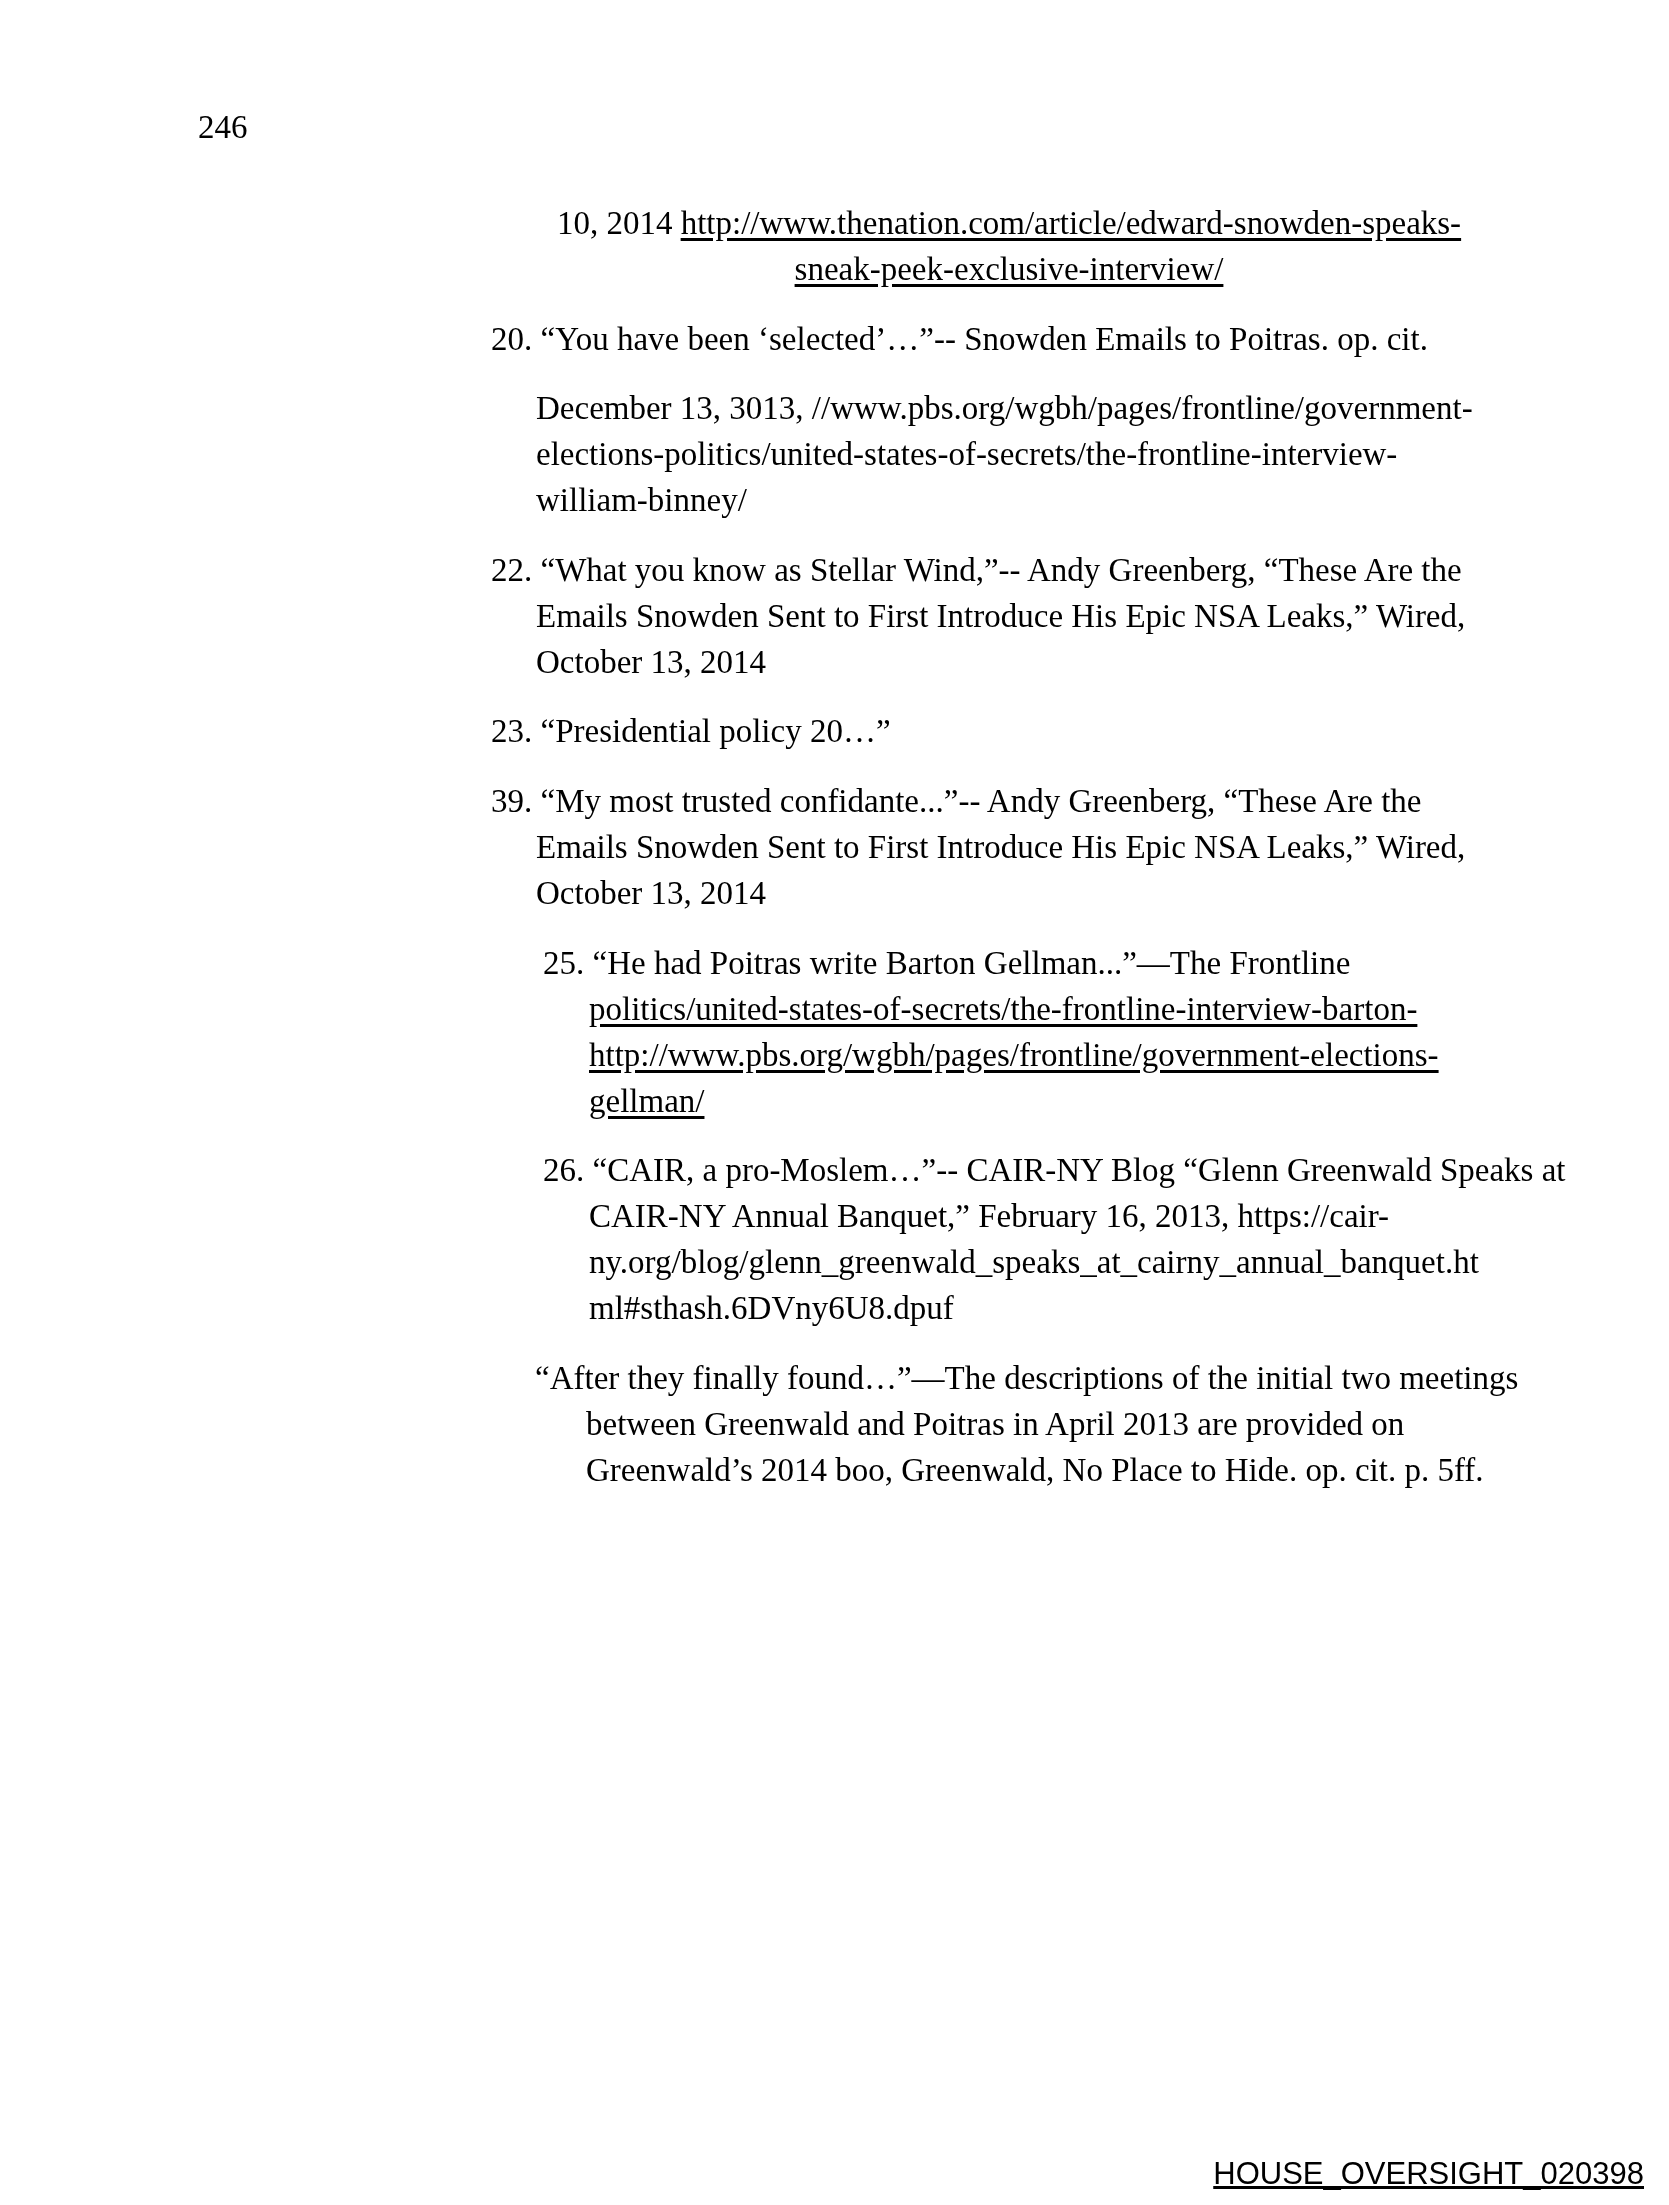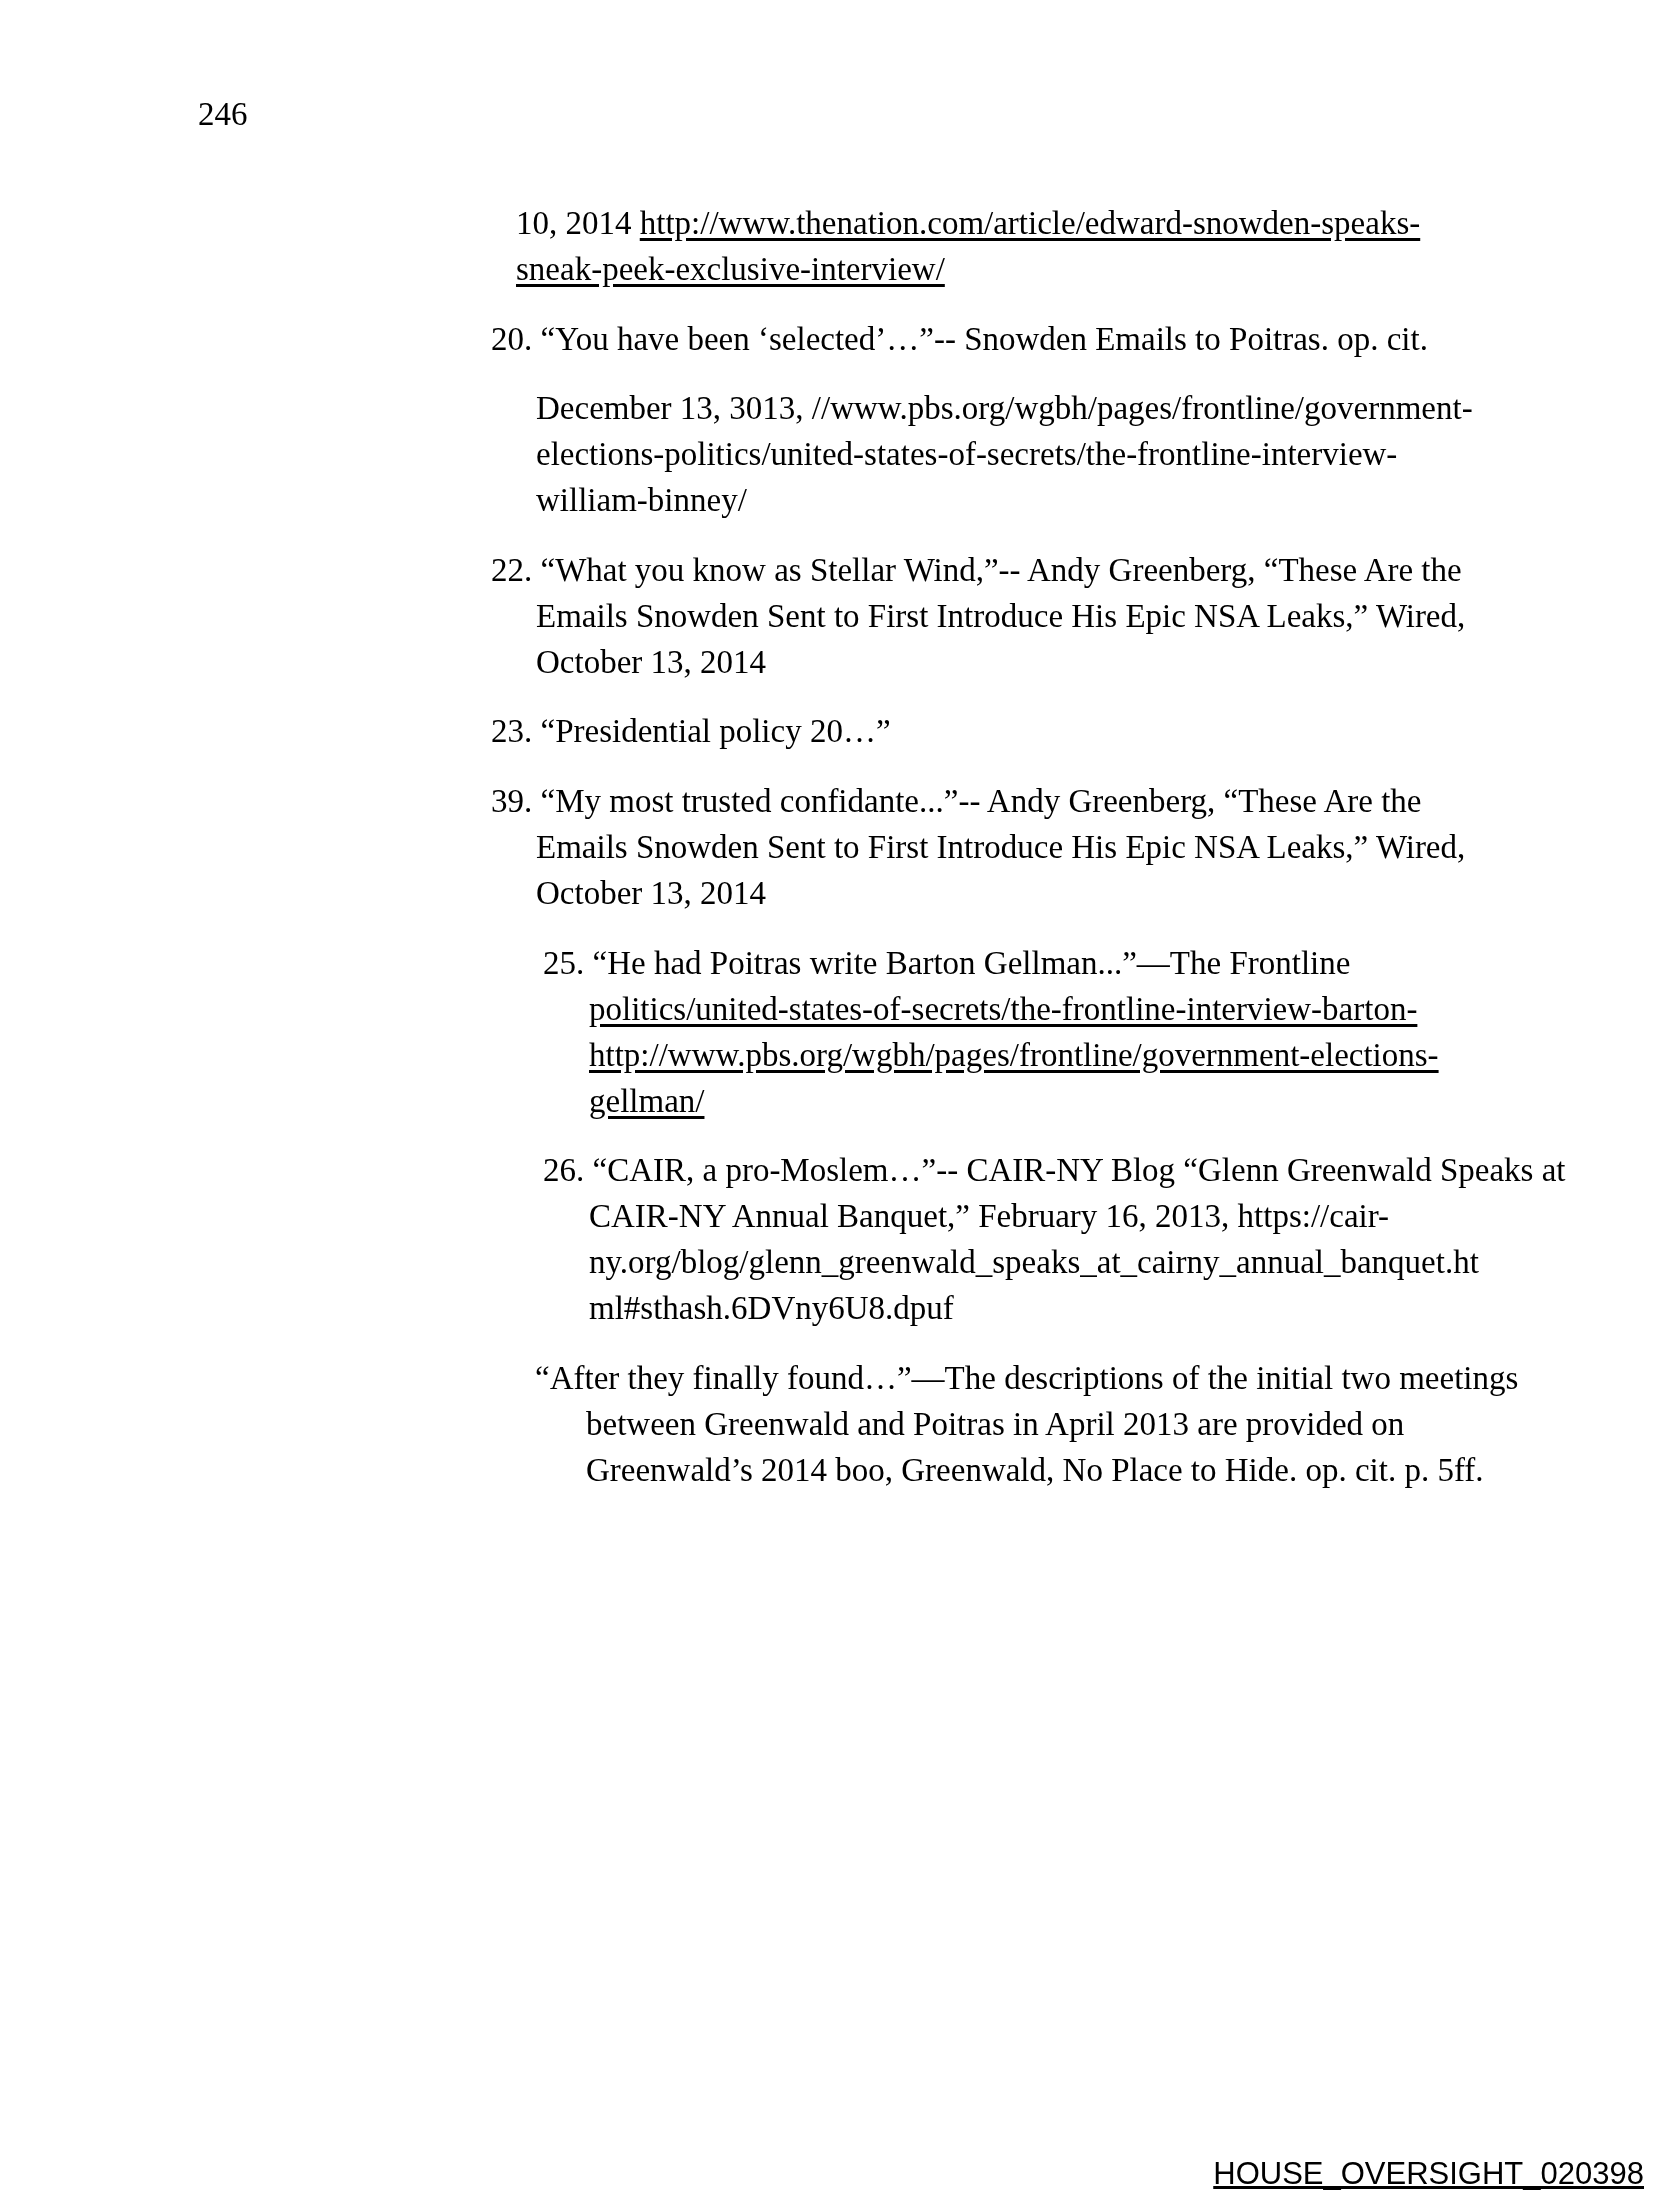--- a/index.html
+++ b/index.html
@@ -12,21 +12,21 @@
     width: 1669px;
     height: 2205px;
     background: #ffffff;
     color: #000000;
     font-family: "Liberation Serif", serif;
     overflow: hidden;
   }
   .pagenum {
     position: absolute;
     left: 198px;
-    top: 98px;
+    top: 111px;
     font-size: 33px;
     line-height: 1;
   }
   .content {
     position: absolute;
     left: 491px;
     top: 200px;
     width: 985px;
     font-size: 33px;
     line-height: 46px;
@@ -36,21 +36,21 @@
 
   
   .block.base { padding-left: 45px; }
   .block.base .line.first { text-indent: -45px; }
 
   
   .block.nested { margin-left: 52px; padding-left: 46px; }
   .block.nested .line.first { text-indent: -46px; }
 
   
-  .block.deep { margin-left: 25px; }
+  .block.deep { margin-left: 51px; text-align: center; }
 
   
   .block.flush { padding-left: 51px; margin-left: 44px; }
   .block.flush .line.first { text-indent: -51px; }
 
   .seg-i { }
   .seg-u { text-decoration: underline; text-underline-offset: 3.9px; }
 
   .footer {
     position: absolute;

